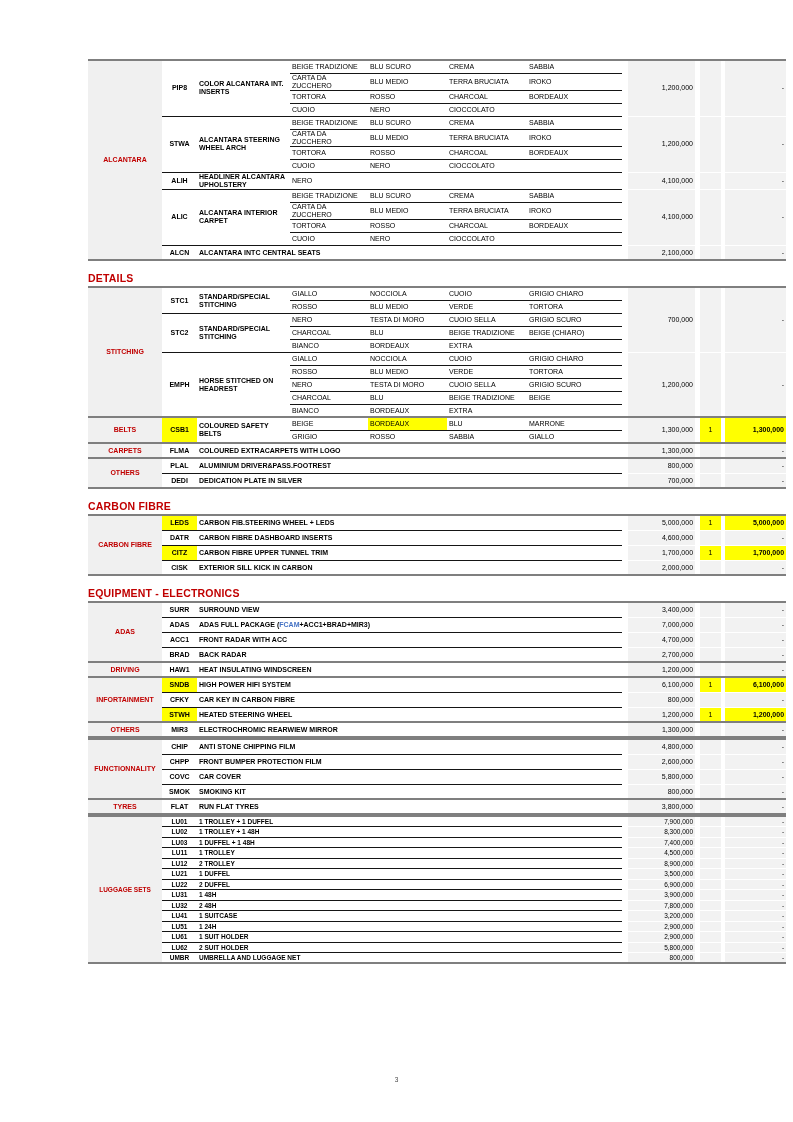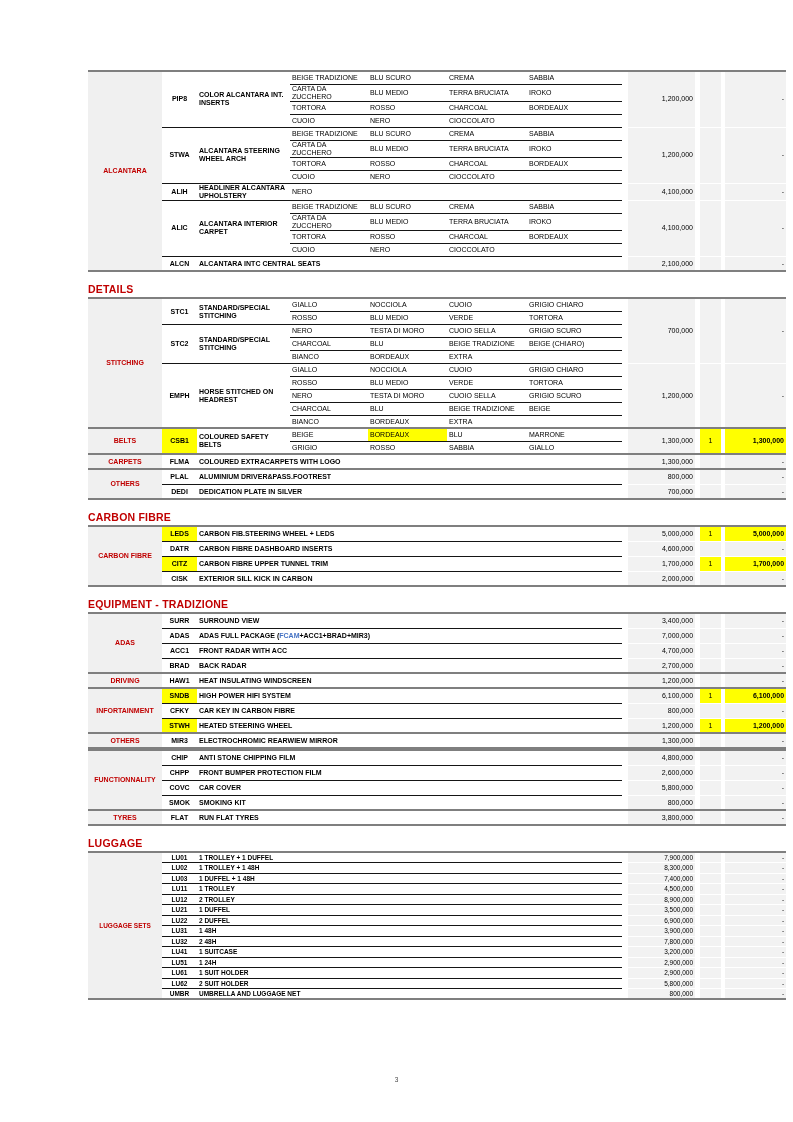--- a/index.html
+++ b/index.html
@@ -1,20 +1,20 @@
 <!DOCTYPE html>
 <html><head>
 <meta charset="utf-8">
 <style>
   html,body{margin:0;padding:0;}
   body{
     width:793px;height:1122px;background:#ffffff;position:relative;
     font-family:"Liberation Sans",sans-serif;overflow:hidden;
   }
-  .content{position:absolute;left:44px;top:70px;width:698px;padding-left:44px;}
+  .content{position:absolute;left:44px;top:59px;width:698px;padding-left:44px;}
   .sec-title{color:#C00000;font-weight:bold;font-size:10.5px;margin:11px 0 2px 0;letter-spacing:.2px;}
   table.opt{border-collapse:collapse;table-layout:fixed;width:698px;border-bottom:2.4px solid #7F7F7F;}
   table.opt td{font-size:7px;line-height:1.15;padding:0 2px;vertical-align:middle;overflow:hidden;word-wrap:break-word;}
   tr.r-color{height:13px}
   tr.r-std{height:15px}
   tr.r-lug{height:10.5px}
   tr.grp-start>td{border-top:2.4px solid #7F7F7F;}
   td.cat{background:#F0F0F0;color:#C00000;font-weight:bold;text-align:center;}
   td.code{font-weight:bold;text-align:center;border-bottom:1px solid #151515;}
   td.desc{font-weight:bold;text-align:left;border-bottom:1px solid #151515;}
@@ -380,21 +380,21 @@
           <td class="desc" rowspan="1" colspan="5">EXTERIOR SILL KICK IN CARBON</td>
           <td class="gap" rowspan="1"></td>
           <td class="price" rowspan="1">2,000,000</td>
           <td class="gap" rowspan="1"></td>
           <td class="qty" rowspan="1"></td>
           <td class="gap" rowspan="1"></td>
           <td class="total" rowspan="1">-</td>
         </tr>
       </tbody>
     </table>
-    <div class="sec-title">EQUIPMENT - TRADIZIONE</div>
+    <div class="sec-title">EQUIPMENT - ELECTRONICS</div>
     <table class="opt">
       <colgroup>
         <col style="width: 74px;">
         <col style="width: 35px;">
         <col style="width: 93px;">
         <col style="width: 78px;">
         <col style="width: 79px;">
         <col style="width: 80px;">
         <col style="width: 95px;">
         <col style="width: 6px;">
@@ -565,21 +565,20 @@
           <td class="desc" rowspan="1" colspan="5">RUN FLAT TYRES</td>
           <td class="gap" rowspan="1"></td>
           <td class="price" rowspan="1">3,800,000</td>
           <td class="gap" rowspan="1"></td>
           <td class="qty" rowspan="1"></td>
           <td class="gap" rowspan="1"></td>
           <td class="total" rowspan="1">-</td>
         </tr>
       </tbody>
     </table>
-    <div class="sec-title">LUGGAGE</div>
     <table class="opt compact">
       <colgroup>
         <col style="width: 74px;">
         <col style="width: 35px;">
         <col style="width: 93px;">
         <col style="width: 78px;">
         <col style="width: 79px;">
         <col style="width: 80px;">
         <col style="width: 95px;">
         <col style="width: 6px;">

